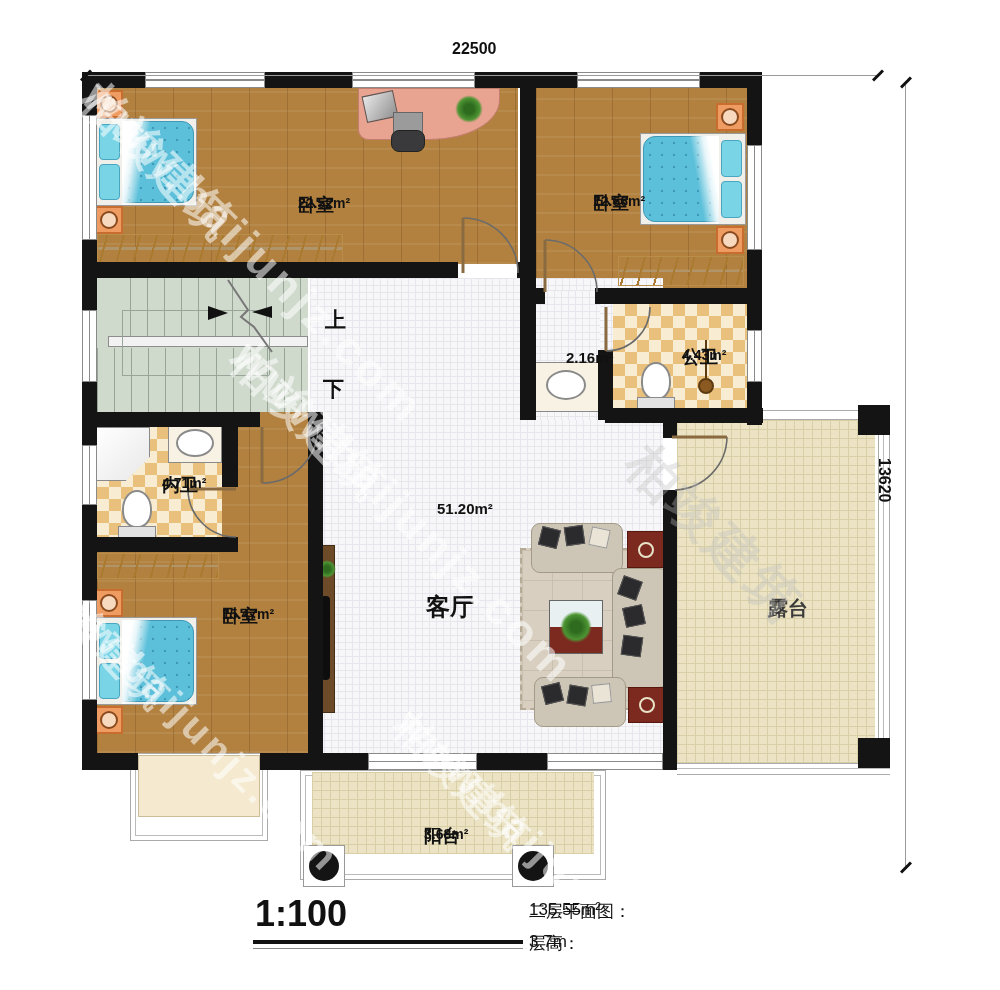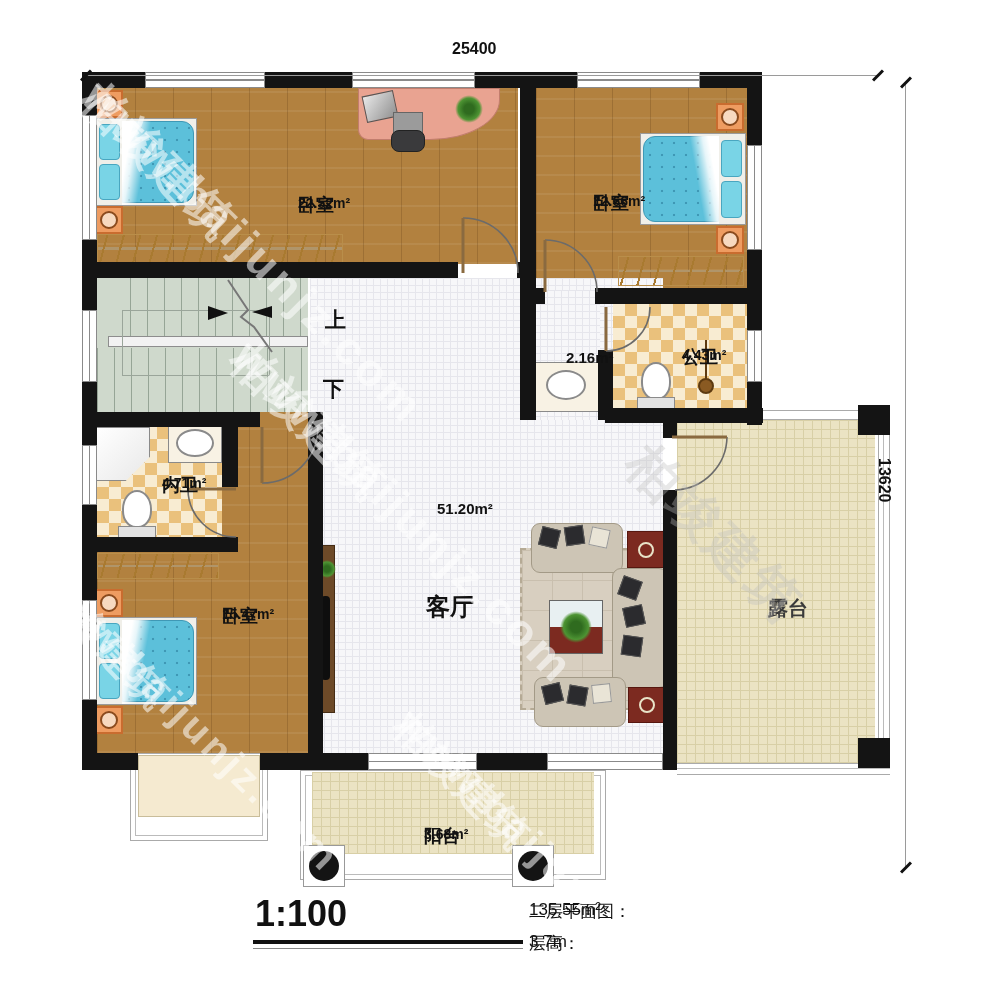--- a/index.html
+++ b/index.html
@@ -271,21 +271,21 @@
   <div class="rlabel" style="left:325px;top:308px;">
     <div class="rname" style="font-size:21px;">上</div>
   </div>
   <div class="rlabel" style="left:323px;top:377px;">
     <div class="rname" style="font-size:21px;">下</div>
   </div>
 
   <div class="dimline" style="left:85px;top:75px;width:793px;height:1px;"></div>
   <div class="tick" style="left:79px;top:74px;"></div>
   <div class="tick" style="left:871px;top:74px;"></div>
-  <div class="dimtext" style="left:452px;top:40px;">25400</div>
+  <div class="dimtext" style="left:452px;top:40px;">22500</div>
   <div class="dimline" style="left:905px;top:82px;width:1px;height:786px;"></div>
   <div class="tick" style="left:899px;top:81px;"></div>
   <div class="tick" style="left:899px;top:866px;"></div>
   <div class="dimtext" style="left:893px;top:458px;transform:rotate(90deg);transform-origin:0 0;">13620</div>
 
   <div class="wm" style="left:110px;top:70px;font-size:46px;">
     <span>柏竣建筑</span> 
       <span>www.baijunjz.com</span>
   </div>
   <div class="wm" style="left:260px;top:330px;font-size:46px;">

